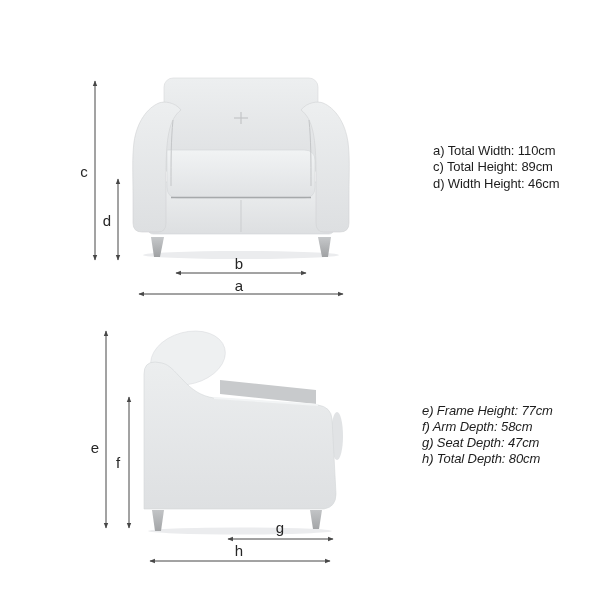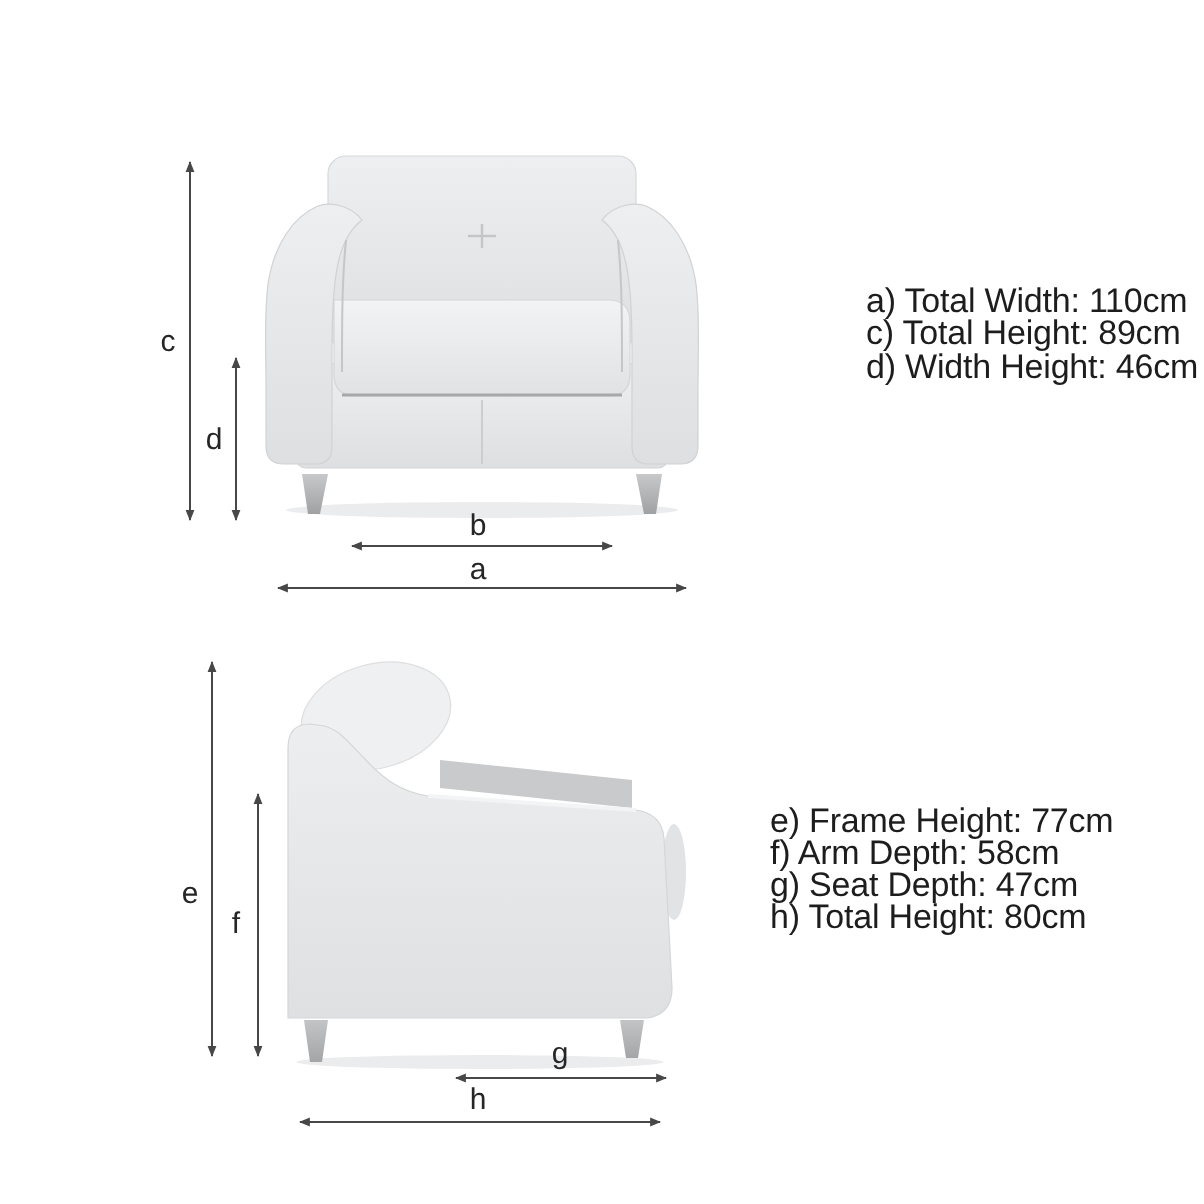--- a/index.html
+++ b/index.html
@@ -7,23 +7,23 @@
     position:relative;width:602px;height:602px;background:#ffffff;
     font-family:"Liberation Sans",sans-serif;overflow:hidden;
   }
   .chair-svg{position:absolute;}
   .dims-overlay{position:absolute;left:0;top:0;width:602px;height:602px;pointer-events:none;}
   .dims-overlay line{stroke:#474747;stroke-width:1;}
   .dim-label{
     position:absolute;transform:translate(-50%,-50%);
     font-size:15px;color:#262626;line-height:1;
   }
-  .specs{position:absolute;color:#1d1d1d;font-size:17px;letter-spacing:-0.1px;}
+  .specs{position:absolute;color:#1d1d1d;font-size:13px;letter-spacing:-0.1px;}
   .specs-front{left:433px;top:143px;line-height:16.3px;}
-  .specs-side{left:385px;top:403px;line-height:16px;}
+  .specs-side{left:422px;top:403px;line-height:16px;font-style:italic;}
 </style>
 </head>
 <body>
 
 <div class="canvas">
 
   <svg class="chair-svg" style="left:131px;top:74px;" width="220" height="186" viewBox="0 0 220 186">
     <defs>
       <linearGradient id="f-fab" x1="0" y1="0" x2="0" y2="1">
         <stop offset="0" stop-color="#edeff0"></stop>
@@ -105,16 +105,16 @@
   <div class="specs specs-front">
     <div>a) Total Width: 110cm</div>
     <div>c) Total Height: 89cm</div>
     <div>d) Width Height: 46cm</div>
   </div>
 
   <div class="specs specs-side">
     <div>e) Frame Height: 77cm</div>
     <div>f) Arm Depth: 58cm</div>
     <div>g) Seat Depth: 47cm</div>
-    <div>h) Total Height: 80cm</div>
+    <div>h) Total Depth: 80cm</div>
   </div>
 
 </div>
 
 </body></html>

